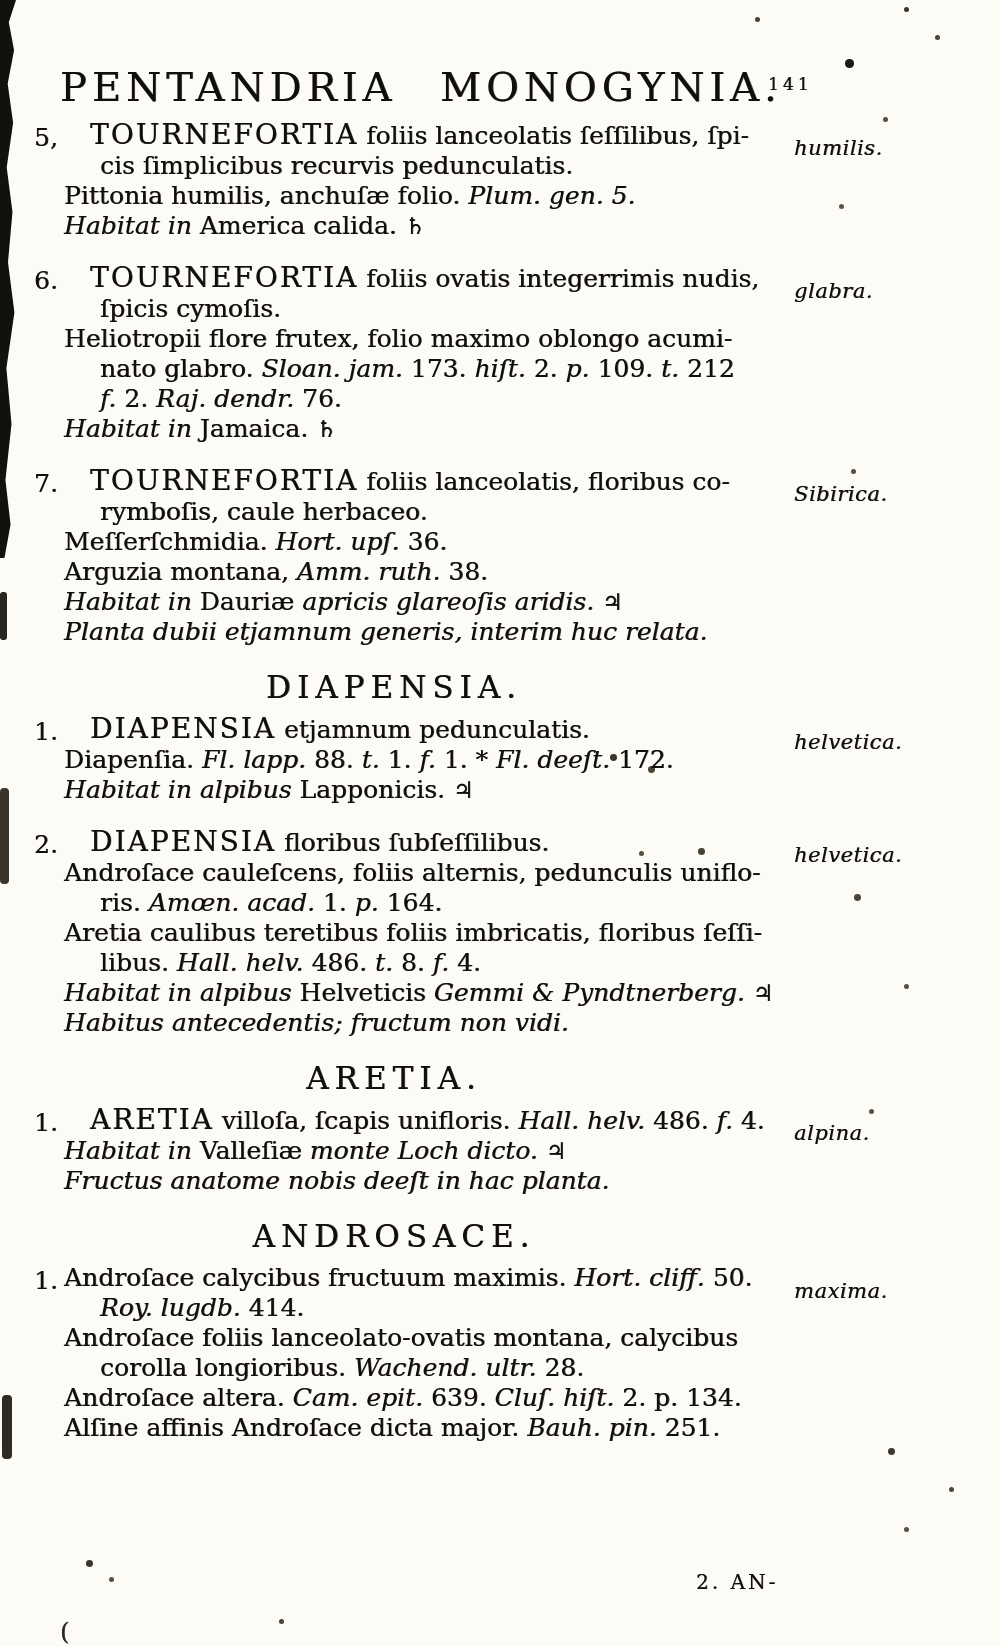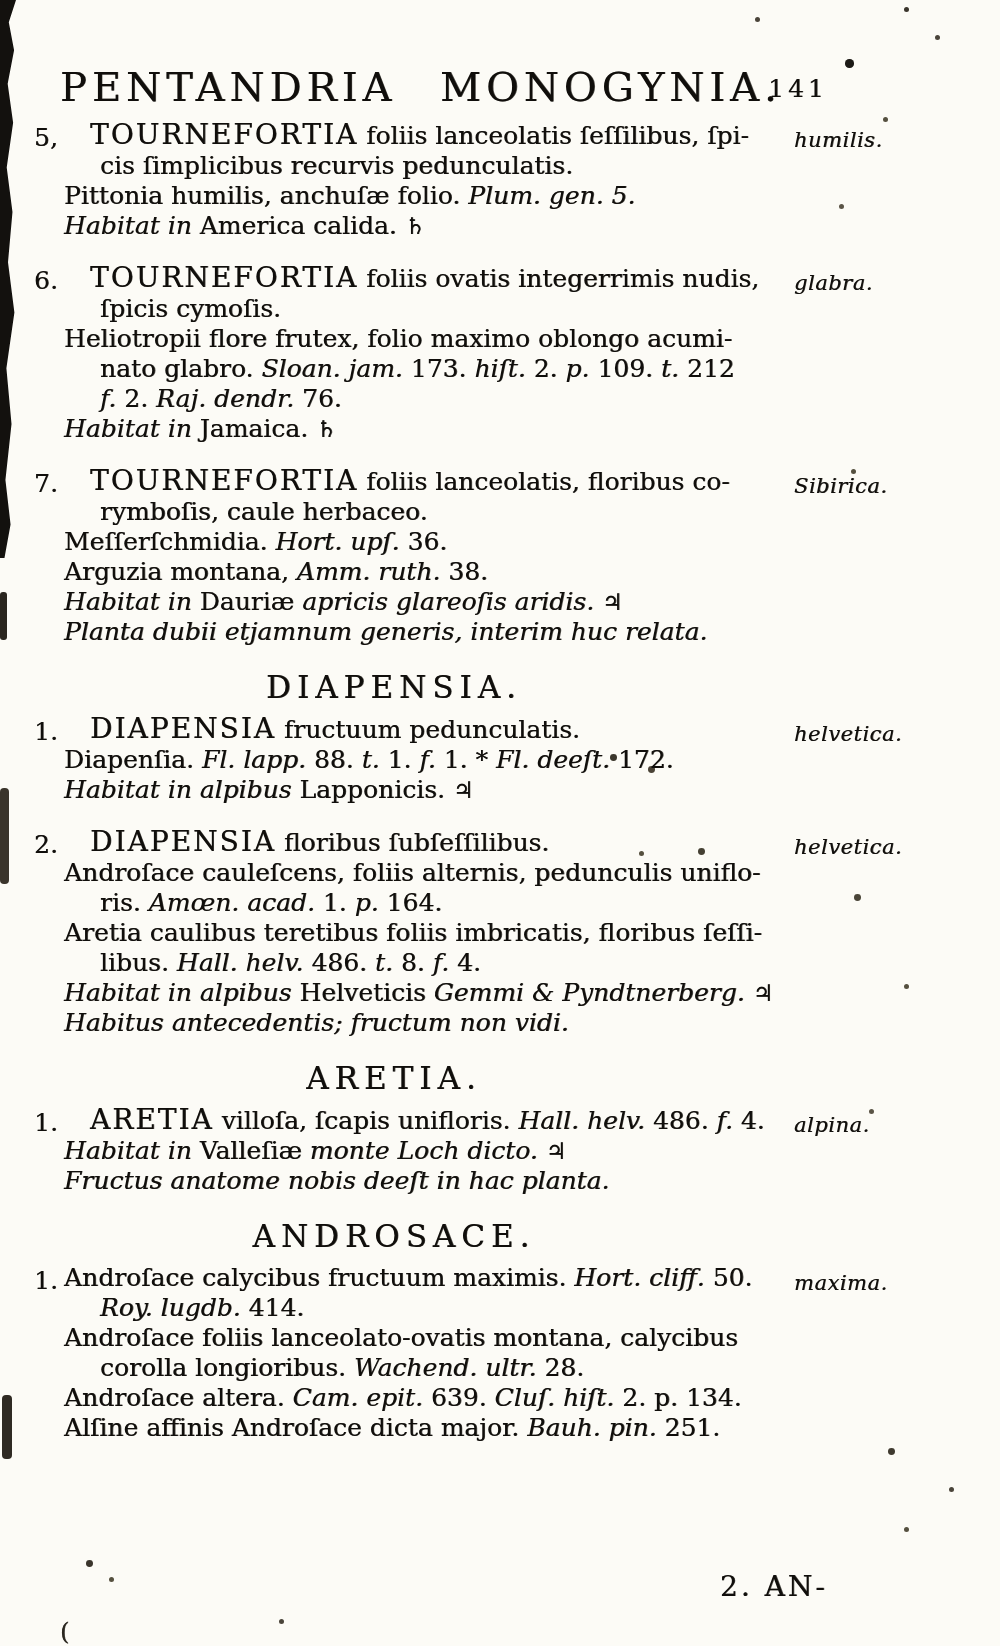--- a/index.html
+++ b/index.html
@@ -33,43 +33,43 @@
   }
   .bottom-paren{position:absolute;left:60px;top:1618px;font-size:24px;color:#2a261f;}
 
   .running-head{
     position:absolute;top:64px;left:60px;width:700px;
     text-align:center;font-size:40px;letter-spacing:5px;word-spacing:26px;
     white-space:nowrap;
   }
   .page-number{
     position:absolute;top:74px;left:768px;
-    font-size:25px;letter-spacing:4px;font-variant:small-caps;
+    font-size:17px;letter-spacing:4px;font-variant:small-caps;
   }
   .content{position:absolute;top:120px;left:34px;width:950px;}
   .genus-heading{
     width:720px;text-align:center;
     font-size:31px;letter-spacing:6px;
     margin:14px 0 9px 0;white-space:nowrap;
   }
   .entry{position:relative;padding-left:30px;margin-bottom:22px;}
   .entry-num{position:absolute;left:0;top:3px;font-size:25px;}
   .line{font-size:25px;line-height:30px;white-space:nowrap;}
   .line.first{padding-left:26px;}
   .line.indent{padding-left:36px;}
   .seg-c{font-size:28px;letter-spacing:2px;}
   .seg-i{font-style:italic;text-align:center;}
   .seg-y{font-family:"DejaVu Sans","Liberation Sans",sans-serif;font-size:23px;}
   .margin-note{
-    position:absolute;left:760px;top:8px;
+    position:absolute;left:760px;top:16px;
     font-style:italic;font-size:21px;letter-spacing:0.5px;white-space:nowrap;
   }
   .catchword{
-    position:absolute;left:720px;top:1570px;
-    font-size:28px;letter-spacing:3px;white-space:nowrap;
+    position:absolute;left:696px;top:1570px;
+    font-size:20px;letter-spacing:3px;white-space:nowrap;
   }
 </style>
 </head>
 <body>
 
 <div class="page">
   <div class="binding"></div>
   <div class="binding-low1"></div>
   <div class="binding-low2"></div>
   <div class="binding-low3"></div>
@@ -104,21 +104,21 @@
         <div class="line indent"><span class="seg-r">rymboſis, caule herbaceo.</span></div>
         <div class="line flush"><span class="seg-r">Meſſerſchmidia. </span><span class="seg-i">Hort. upſ. </span><span class="seg-r">36.</span></div>
         <div class="line flush"><span class="seg-r">Arguzia montana, </span><span class="seg-i">Amm. ruth. </span><span class="seg-r">38.</span></div>
         <div class="line flush"><span class="seg-i">Habitat in </span><span class="seg-r">Dauriæ </span><span class="seg-i">apricis glareoſis aridis. </span><span class="seg-y">♃</span></div>
         <div class="line flush"><span class="seg-i">Planta dubii etjamnum generis, interim huc relata.</span></div>
         <span class="margin-note">Sibirica.</span>
       </div>
       <div class="genus-heading">DIAPENSIA.</div>
       <div class="entry">
         <span class="entry-num">1.</span>
-        <div class="line first"><span class="seg-c">DIAPENSIA</span><span class="seg-r"> fructuum pedunculatis.</span></div>
+        <div class="line first"><span class="seg-c">DIAPENSIA</span><span class="seg-r"> etjamnum pedunculatis.</span></div>
         <div class="line flush"><span class="seg-r">Diapenſia. </span><span class="seg-i">Fl. lapp. </span><span class="seg-r">88. </span><span class="seg-i">t. </span><span class="seg-r">1. </span><span class="seg-i">f. </span><span class="seg-r">1. * </span><span class="seg-i">Fl. deeſt. </span><span class="seg-r">172.</span></div>
         <div class="line flush"><span class="seg-i">Habitat in alpibus </span><span class="seg-r">Lapponicis. </span><span class="seg-y">♃</span></div>
         <span class="margin-note">helvetica.</span>
       </div>
       <div class="entry">
         <span class="entry-num">2.</span>
         <div class="line first"><span class="seg-c">DIAPENSIA</span><span class="seg-r"> floribus ſubſeſſilibus.</span></div>
         <div class="line flush"><span class="seg-r">Androſace cauleſcens, foliis alternis, pedunculis uniflo-</span></div>
         <div class="line indent"><span class="seg-r">ris. </span><span class="seg-i">Amœn. acad. </span><span class="seg-r">1. </span><span class="seg-i">p. </span><span class="seg-r">164.</span></div>
         <div class="line flush"><span class="seg-r">Aretia caulibus teretibus foliis imbricatis, floribus ſeſſi-</span></div>

